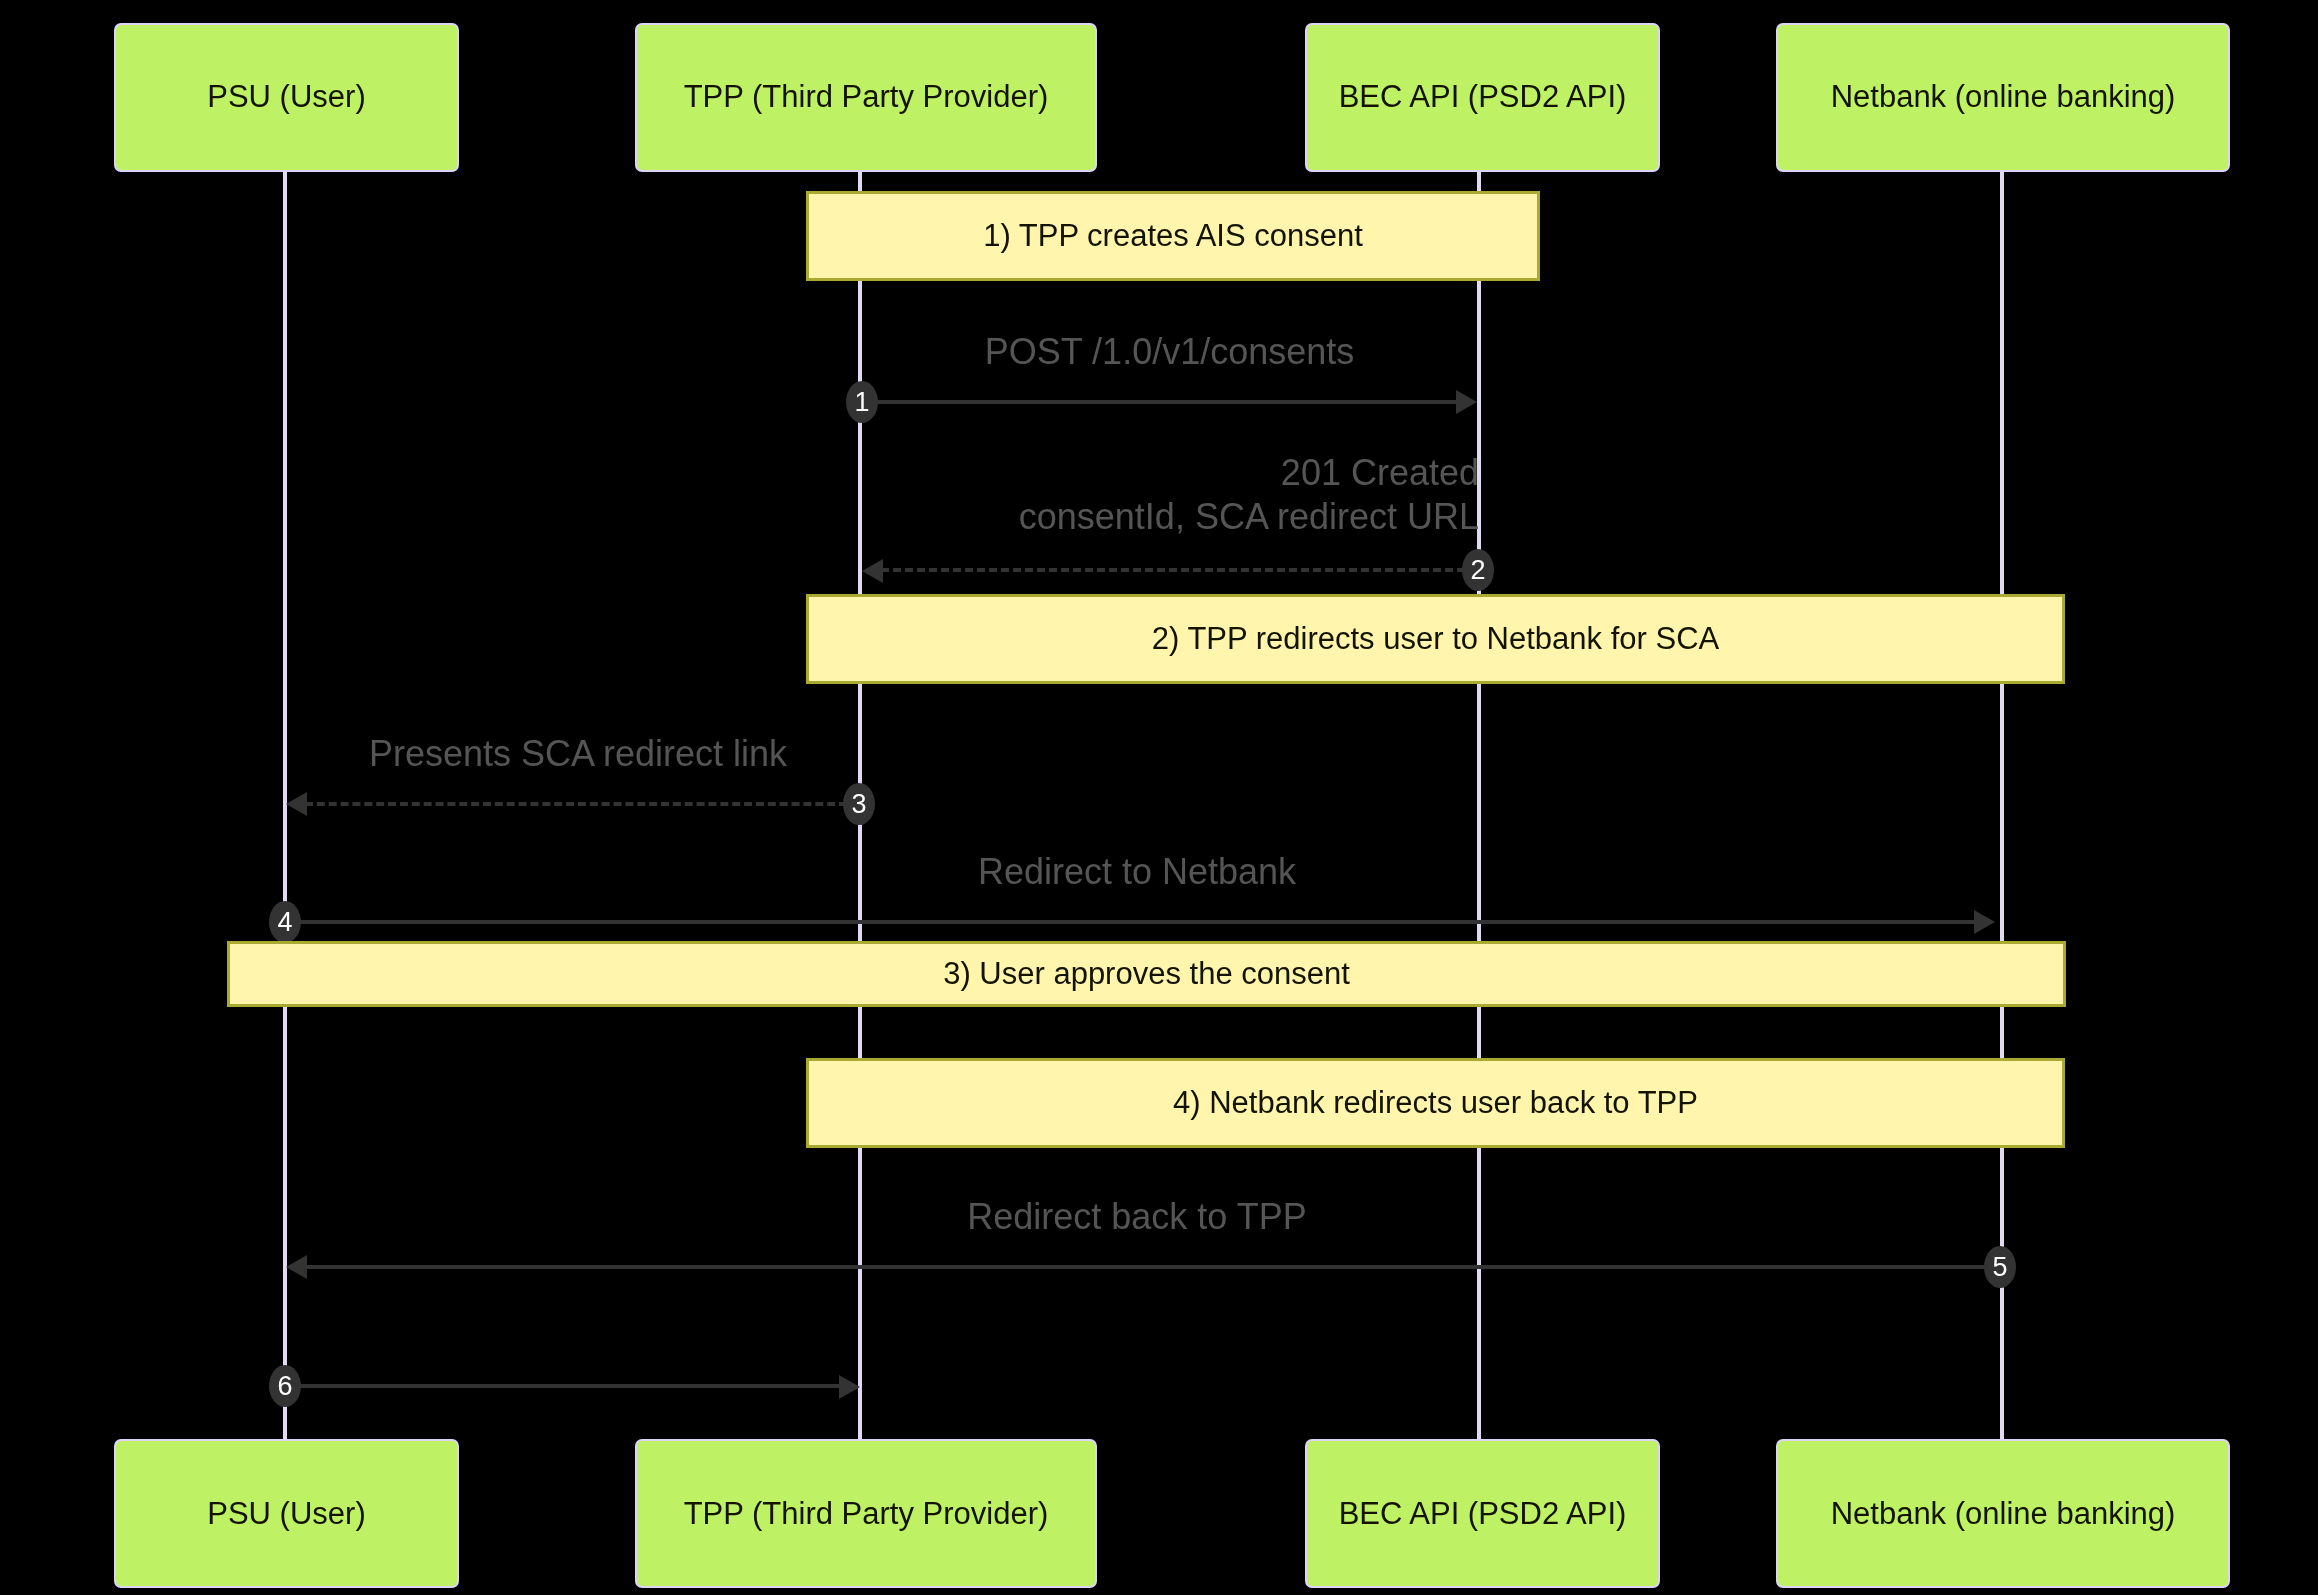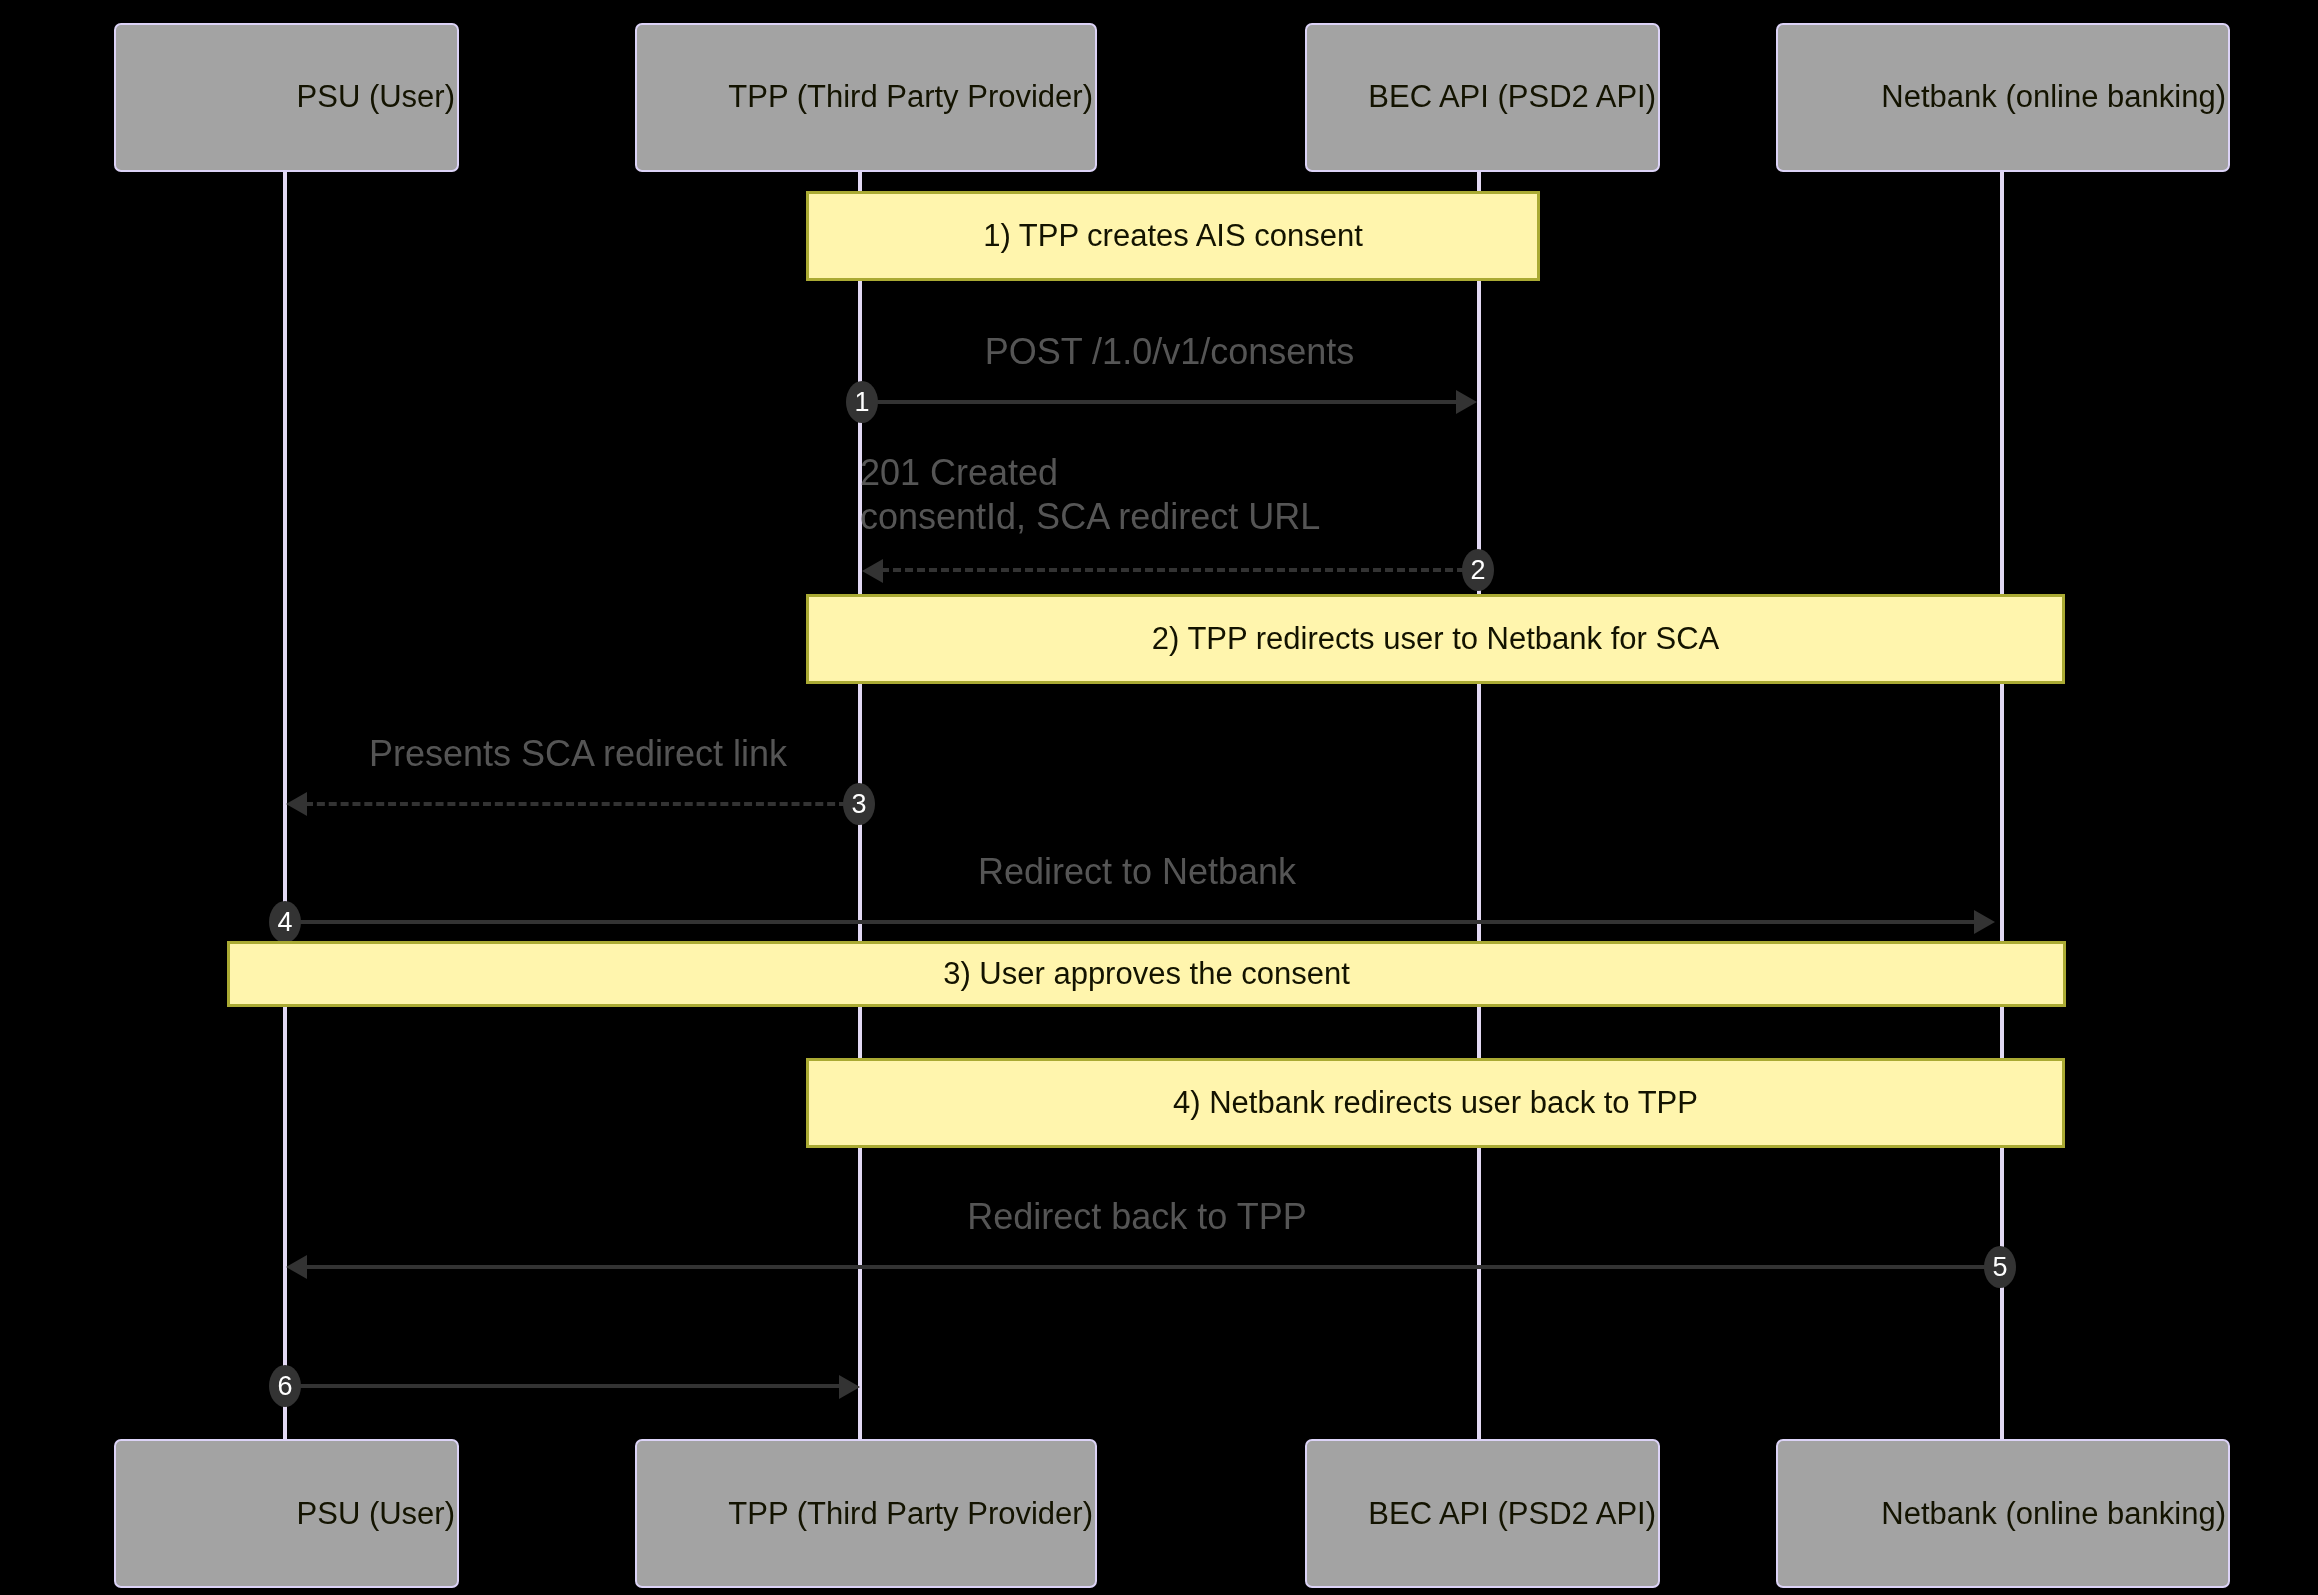--- a/index.html
+++ b/index.html
@@ -22,26 +22,26 @@
     width: 3.5px;
     background: #e2d9f3;
     top: 170px;
     height: 1273px;
   }
 
   
   .actor-box {
     position: absolute;
     box-sizing: border-box;
-    background: #a3a3a3;
+    background: #bef264;
     border: 2.1px solid #dcd3f7;
     border-radius: 7px;
     display: flex;
     align-items: center;
-    justify-content: flex-end;
+    justify-content: center;
     text-align: center;
     color: #131300;
     font-size: 31px;
     line-height: 1.15;
     padding: 0 2px;
   }
 
   
   .note {
     position: absolute;
@@ -128,21 +128,21 @@
 
   <div class="note" style="left:806px; top:191px; width:734px; height:90px;">
     <span>1) TPP creates AIS consent</span>
   </div>
 
   <div class="msg-label" style="left:860px; top:330px; width:619px;">POST /1.0/v1/consents</div>
   <div class="msg-line" style="left:869px; top:400px; width:595px;"></div>
   <div class="arrowhead right" style="left:1456px; top:390px;"></div>
   <div class="seq-num" style="left:846px; top:381px;">1</div>
 
-  <div class="msg-label" style="left:860px; top:451px; width:619px; text-align:left;">201 Created
+  <div class="msg-label" style="left:860px; top:451px; width:619px; text-align:right;">201 Created
 consentId, SCA redirect URL</div>
   <div class="msg-line dashed" style="left:881px; top:568px; width:584px;"></div>
   <div class="arrowhead left" style="left:862px; top:559px;"></div>
   <div class="seq-num" style="left:1462px; top:549px;">2</div>
 
   <div class="note" style="left:806px; top:594px; width:1259px; height:90px;">
     <span>2) TPP redirects user to Netbank for SCA</span>
   </div>
 
   <div class="msg-label" style="left:286px; top:732px; width:584px;">Presents SCA redirect link</div>

